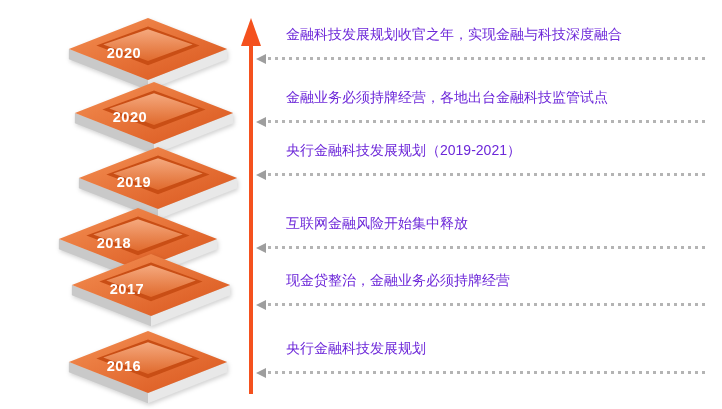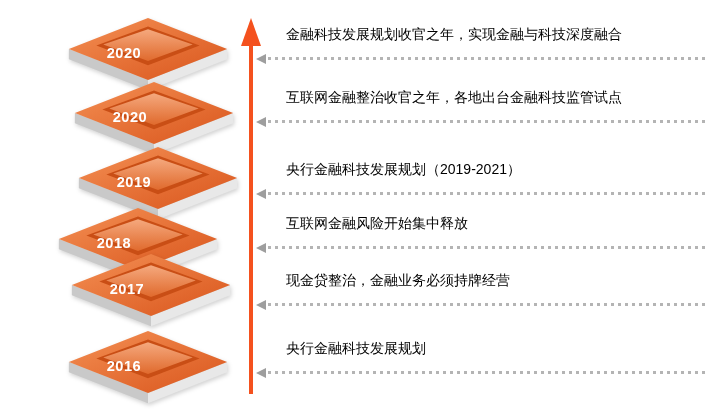--- a/index.html
+++ b/index.html
@@ -32,21 +32,21 @@
   
   .row{
     position:absolute;
     left:256px;
     width:450px;
     height:42px;
   }
   .note{
     padding-left:30px;
     font-size:14px;
-    color:#000000;
+    color:#6d28d9;
     line-height:20px;
     white-space:nowrap;
   }
   .leader{
     position:relative;
     margin-top:10px;
     height:8px;
   }
   .leader .head{
     position:absolute;
@@ -154,28 +154,28 @@
 
   <div class="row" style="top:24px">
     <div class="note">金融科技发展规划收官之年，实现金融与科技深度融合</div>
     <div class="leader">
       <span class="head"></span>
       <span class="dots"></span>
     </div>
   </div>
 
   <div class="row" style="top:87px">
-    <div class="note">互联网金融整治收官之年，各地出台金融科技监管试点</div>
-    <div class="leader">
-      <span class="head"></span>
-      <span class="dots"></span>
-    </div>
-  </div>
-
-  <div class="row" style="top:159px">
+    <div class="note">金融业务必须持牌经营，各地出台金融科技监管试点</div>
+    <div class="leader">
+      <span class="head"></span>
+      <span class="dots"></span>
+    </div>
+  </div>
+
+  <div class="row" style="top:140px">
     <div class="note">央行金融科技发展规划（2019-2021）</div>
     <div class="leader">
       <span class="head"></span>
       <span class="dots"></span>
     </div>
   </div>
 
   <div class="row" style="top:213px">
     <div class="note">互联网金融风险开始集中释放</div>
     <div class="leader">

